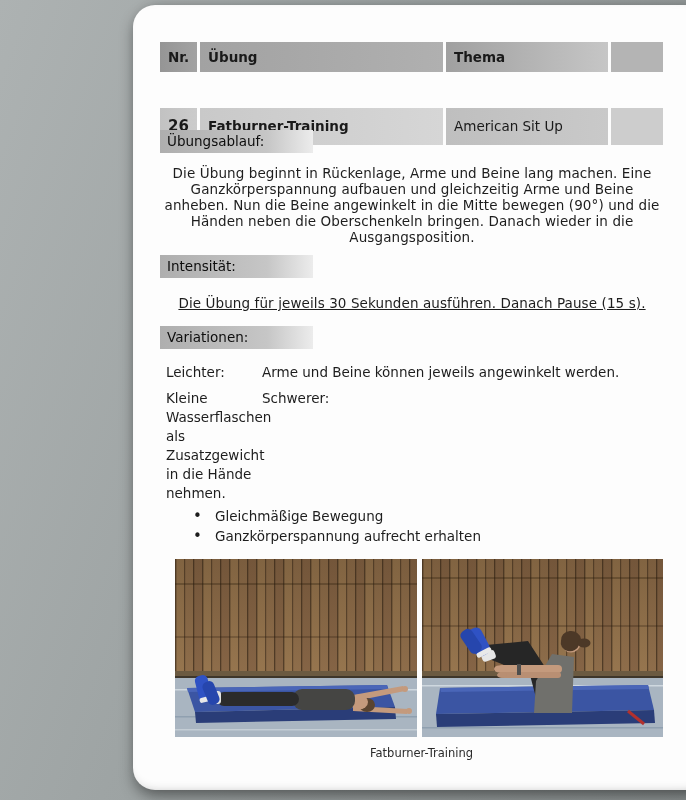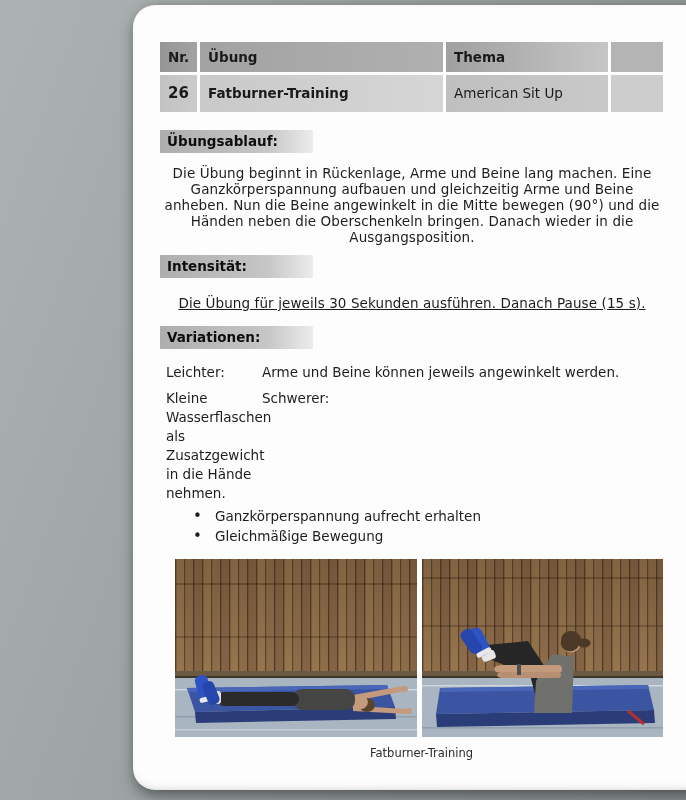--- a/index.html
+++ b/index.html
@@ -37,39 +37,40 @@
   .ex-table .hcell {
     height: 30px; line-height: 30px;
     padding-left: 8px;
     font-weight: bold;
     box-sizing: border-box;
   }
   .ex-table .dcell {
     height: 37px; line-height: 37px;
     padding-left: 8px;
     box-sizing: border-box;
+    margin-top: 33px;
   }
   .h-nr     { background: linear-gradient(to right,#959595,#a3a3a3); }
   .h-thema  { background: linear-gradient(to right,#a0a0a0,#c6c6c6); }
   .h-uebung { background: linear-gradient(to right,#a2a2a2,#b0b0b0); }
   .h-spacer { background: #b4b4b4; }
   .d-nr     { background: linear-gradient(to right,#c2c2c2,#cbcbcb); font-weight: bold; font-size: 15px; }
   .d-thema  { background: linear-gradient(to right,#c9c9c9,#d6d6d6); font-weight: bold; }
   .d-uebung { background: linear-gradient(to right,#bfbfbf,#c9c9c9); }
   .d-spacer { background: #cdcdcd; }
   
   .flow {
     position: absolute; left: 27px; top: 125px; width: 504px;
     color: #1d1d1d;
     font-size: 13.5px;
   }
   .sec-heading {
     width: 146px;
     padding: 3px 0 4px 7px;
-    font-weight: bold;
+    font-weight: normal;
     color: #0d0d0d;
     background: linear-gradient(to right, #aeaeae 0%, #c6c6c6 70%, #ececec 100%);
   }
   .para {
     margin: 12px 0 0 0;
     line-height: 16px;
     letter-spacing: 0.1px;
     text-align: center;
   }
   .mt10 { margin-top: 10px; }
@@ -140,22 +141,22 @@
 
     <div class="sec-heading mt15">Variationen:</div>
     <div class="variations">
       <div>Leichter:</div>
       <div>Arme und Beine können jeweils angewinkelt werden.</div>
       <div>Kleine Wasserflaschen als Zusatzgewicht in die Hände nehmen.</div>
       <div>Schwerer:</div>
     </div>
 
     <ul class="tips-list">
+      <li>Gleichmäßige Bewegung</li>
       <li>Ganzkörperspannung aufrecht erhalten</li>
-      <li>Gleichmäßige Bewegung</li>
     </ul>
 
     <div class="photos">
 
       <svg class="photo" width="242" height="178" viewBox="0 0 242 178" xmlns="http://www.w3.org/2000/svg">
         <defs>
           <pattern id="woodL" width="27" height="178" patternUnits="userSpaceOnUse">
             <rect width="27" height="178" fill="#8f6e4b"></rect>
             <rect x="0" width="9" height="178" fill="#97764f"></rect>
             <rect x="18" width="9" height="178" fill="#866546"></rect>

